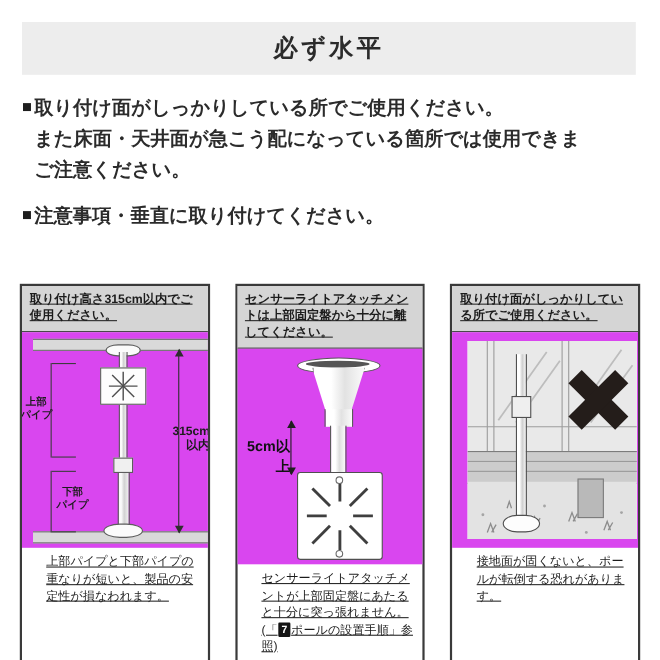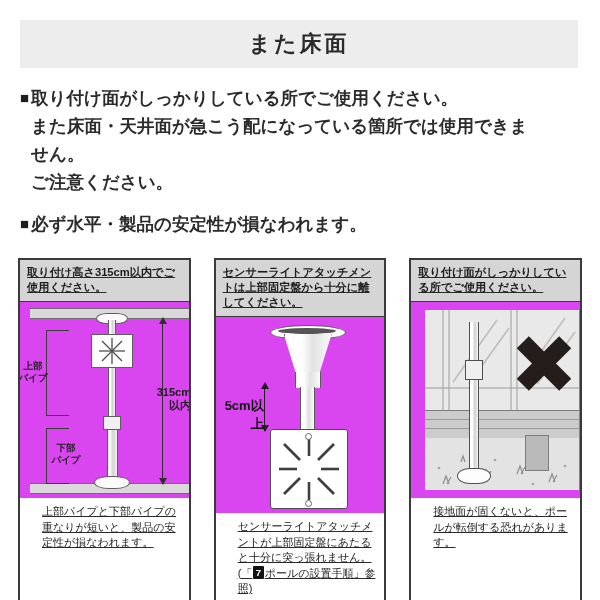--- a/index.html
+++ b/index.html
@@ -289,41 +289,40 @@
   }
   .f3-x span:first-child { transform: rotate(45deg); }
   .f3-x span:last-child  { transform: rotate(-45deg); }
 </style>
 </head>
 <body>
 
 <div class="page">
 
   <div class="title-bar">
-    <div class="title-text">また床面</div>
+    <div class="title-text">必ず水平</div>
   </div>
 
   <div class="bullets">
 
     <div class="bullet-row">
       <span class="bullet-mark">■</span>
       <div class="bullet-body">
         <div>取り付け面がしっかりしている所でご使用ください。</div>
         <div>また床面・天井面が急こう配になっている箇所では使用できま</div>
-        <div>せん。</div>
         <div>ご注意ください。</div>
       </div>
     </div>
 
     <div class="bullet-gap"></div>
 
     <div class="bullet-row">
       <span class="bullet-mark">■</span>
       <div class="bullet-body">
-        <div>必ず水平・製品の安定性が損なわれます。</div>
+        <div>注意事項・垂直に取り付けてください。</div>
       </div>
     </div>
 
   </div>
 
   <div class="panels">
 
     <div class="panel">
       <div class="panel-head">取り付け高さ315cm以内でご使用ください。</div>
       <div class="panel-fig">

